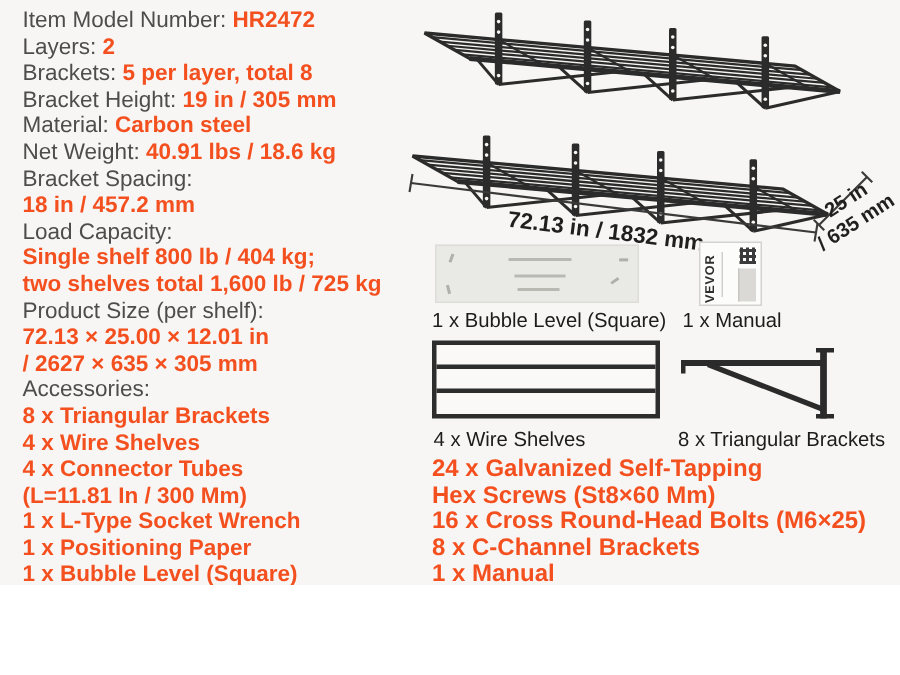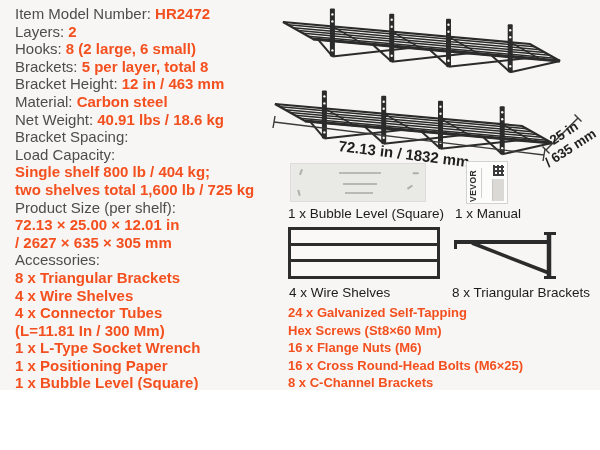--- a/index.html
+++ b/index.html
@@ -10,21 +10,21 @@
     color:#4a4a4a;
     padding-left:36px;
   }
   
   .specs{position:absolute;left:15px;top:5px;width:270px;}
   .sl{font-size:15px;line-height:17.6px;white-space:nowrap;}
   .sl .lab{color:#4d4d4d;font-weight:400;}
   .sl .val{color:#f4501f;font-weight:700;}
   
   .rlist{position:absolute;left:288px;top:304px;width:305px;}
-  .rl{font-size:13px;line-height:17.6px;color:#f4501f;font-weight:700;white-space:nowrap;}
+  .rl{font-size:16px;line-height:17.6px;color:#f4501f;font-weight:700;white-space:nowrap;}
   
   .diagram{position:absolute;left:268px;top:0;width:332px;height:198px;}
   .diagram svg{overflow:visible;display:block;}
   
   .cap{position:absolute;font-size:13.5px;font-weight:500;color:#1c1c1c;white-space:nowrap;}
   .bubble{
     position:absolute;left:290px;top:163px;width:136px;height:39px;
     background:#e9e9e6;border:1px solid #dddcd8;box-sizing:border-box;
   }
   .bubble .dash{position:absolute;background:#b9b9b4;height:1.5px;}
@@ -54,46 +54,45 @@
   .bracket-icon{position:absolute;left:452px;top:230px;}
 </style>
 </head>
 <body>
 
 <div class="page">
 
   <div class="specs">
     <div class="sl"><span class="lab">Item Model Number: </span><span class="val">HR2472</span></div>
     <div class="sl"><span class="lab">Layers: </span><span class="val">2</span></div>
-    <div class="sl"><span class="lab">Hooks: </span><span class="val">8 (2 large, 6 small)</span></div>
     <div class="sl"><span class="lab">Brackets: </span><span class="val">5 per layer, total 8</span></div>
-    <div class="sl"><span class="lab">Bracket Height: </span><span class="val">12 in / 463 mm</span></div>
+    <div class="sl"><span class="lab">Bracket Height: </span><span class="val">19 in / 305 mm</span></div>
     <div class="sl"><span class="lab">Material: </span><span class="val">Carbon steel</span></div>
     <div class="sl"><span class="lab">Net Weight: </span><span class="val">40.91 lbs / 18.6 kg</span></div>
     <div class="sl"><span class="lab">Bracket Spacing:</span><span class="val"></span></div>
+    <div class="sl"><span class="lab"></span><span class="val">18 in / 457.2 mm</span></div>
     <div class="sl"><span class="lab">Load Capacity:</span><span class="val"></span></div>
     <div class="sl"><span class="lab"></span><span class="val">Single shelf 800 lb / 404 kg;</span></div>
     <div class="sl"><span class="lab"></span><span class="val">two shelves total 1,600 lb / 725 kg</span></div>
     <div class="sl"><span class="lab">Product Size (per shelf):</span><span class="val"></span></div>
     <div class="sl"><span class="lab"></span><span class="val">72.13 × 25.00 × 12.01 in</span></div>
     <div class="sl"><span class="lab"></span><span class="val">/ 2627 × 635 × 305 mm</span></div>
     <div class="sl"><span class="lab">Accessories:</span><span class="val"></span></div>
     <div class="sl"><span class="lab"></span><span class="val">8 x Triangular Brackets</span></div>
     <div class="sl"><span class="lab"></span><span class="val">4 x Wire Shelves</span></div>
     <div class="sl"><span class="lab"></span><span class="val">4 x Connector Tubes</span></div>
     <div class="sl"><span class="lab"></span><span class="val">(L=11.81 In / 300 Mm)</span></div>
     <div class="sl"><span class="lab"></span><span class="val">1 x L-Type Socket Wrench</span></div>
     <div class="sl"><span class="lab"></span><span class="val">1 x Positioning Paper</span></div>
     <div class="sl"><span class="lab"></span><span class="val">1 x Bubble Level (Square)</span></div>
   </div>
 
   <div class="rlist">
     <div class="rl">24 x Galvanized Self-Tapping</div>
     <div class="rl">Hex Screws (St8×60 Mm)</div>
-    <div class="rl">16 x Flange Nuts (M6)</div>
     <div class="rl">16 x Cross Round-Head Bolts (M6×25)</div>
     <div class="rl">8 x C-Channel Brackets</div>
     <div class="rl">1 x Manual</div>
     <div class="rl">24 x Flat Washers</div>
   </div>
 
   <div class="diagram">
     <svg width="332" height="198" viewBox="0 0 332 198" xmlns="http://www.w3.org/2000/svg">
       <defs>
         <g id="shelfShape" stroke="#2b2b2b" fill="none">

